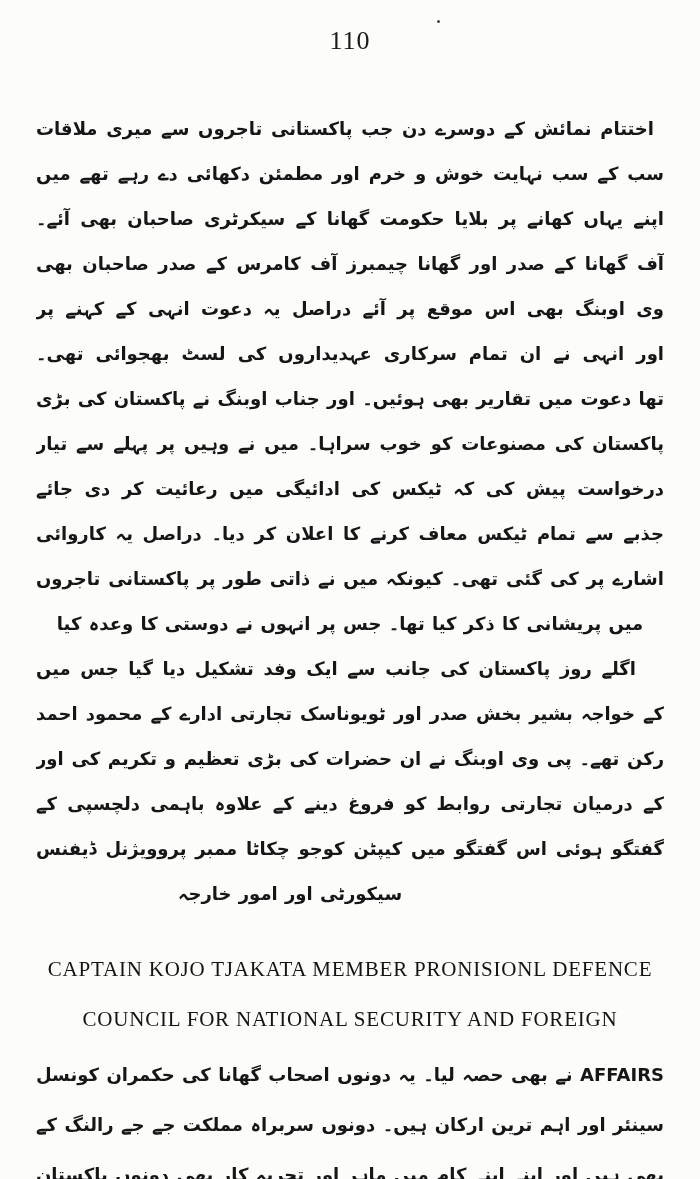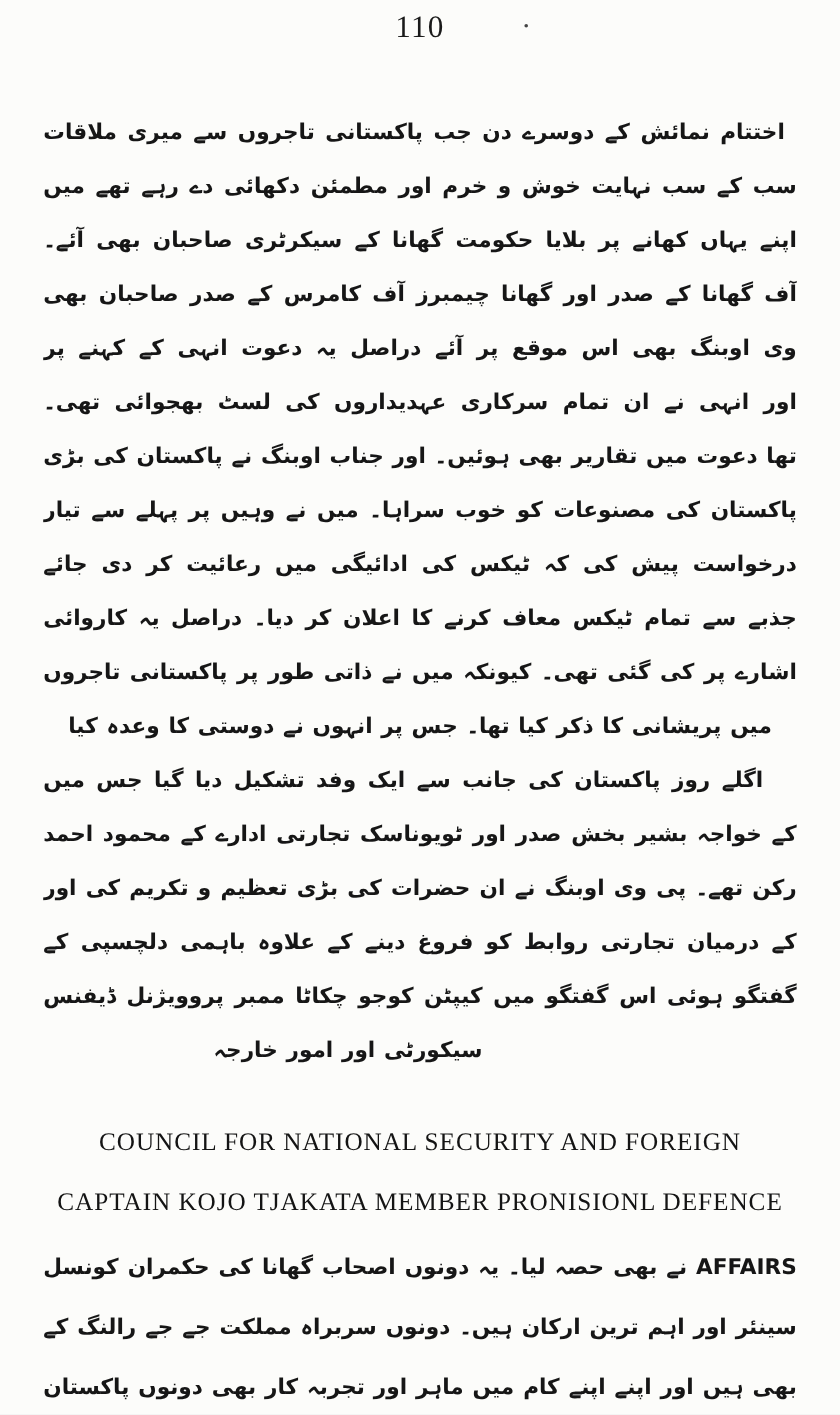--- a/index.html
+++ b/index.html
@@ -9,21 +9,21 @@
   }
   .page {
     position: relative;
     width: 700px;
     height: 1179px;
     margin: 0 auto;
     background: #fcfcfa;
     color: #1a1a1a;
     overflow: hidden;
     box-sizing: border-box;
-    padding: 6px 36px 0 36px;
+    padding: 24px 36px 0 36px;
   }
   .page-number {
     text-align: center;
     font-family: "Liberation Serif", serif;
     font-size: 26px;
     letter-spacing: 1px;
     color: #1a1a1a;
     height: 34px;
     line-height: 34px;
   }
@@ -106,22 +106,22 @@
       <div class="uline center" dir="rtl">میں پریشانی کا ذکر کیا تھا۔ جس پر انہوں نے دوستی کا وعدہ کیا تھا۔</div>
       <div class="uline" dir="rtl" style="text-indent: 28px;">اگلے روز پاکستان کی جانب سے ایک وفد تشکیل دیا گیا جس میں ایچ کریم بخش</div>
       <div class="uline" dir="rtl">کے خواجہ بشیر بخش صدر اور ٹویوناسک تجارتی ادارے کے محمود احمد صاحب وفد کے</div>
       <div class="uline" dir="rtl">رکن تھے۔ پی وی اوبنگ نے ان حضرات کی بڑی تعظیم و تکریم کی اور پاکستان اور گھانا</div>
       <div class="uline" dir="rtl">کے درمیان تجارتی روابط کو فروغ دینے کے علاوہ باہمی دلچسپی کے دیگر امور پر بھی</div>
       <div class="uline" dir="rtl">گفتگو ہوئی اس گفتگو میں کیپٹن کوجو چکاٹا ممبر پروویژنل ڈیفنس کونسل برائے نیشنل</div>
       <div class="uline center-right" dir="rtl">سیکورٹی اور امور خارجہ</div>
     </div>
 
   <div class="heading">
+    <div class="heading-line">CAPTAIN KOJO TJAKATA MEMBER PRONISIONL DEFENCE</div>
     <div class="heading-line">COUNCIL FOR NATIONAL SECURITY AND FOREIGN</div>
-    <div class="heading-line">CAPTAIN KOJO TJAKATA MEMBER PRONISIONL DEFENCE</div>
   </div>
 
   <div class="urdu-block-bottom">
       <div class="uline" dir="rtl">AFFAIRS نے بھی حصہ لیا۔ یہ دونوں اصحاب گھانا کی حکمران کونسل کے بہت ہی</div>
       <div class="uline" dir="rtl">سینئر اور اہم ترین ارکان ہیں۔ دونوں سربراہ مملکت جے جے رالنگ کے ذاتی دوست</div>
       <div class="uline" dir="rtl">بھی ہیں اور اپنے اپنے کام میں ماہر اور تجربہ کار بھی دونوں پاکستان کی دوستی کا دم</div>
     </div>
 
 </div>
 

